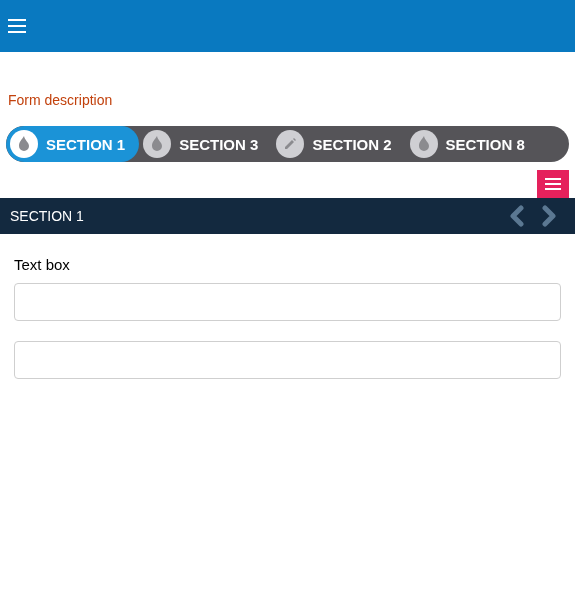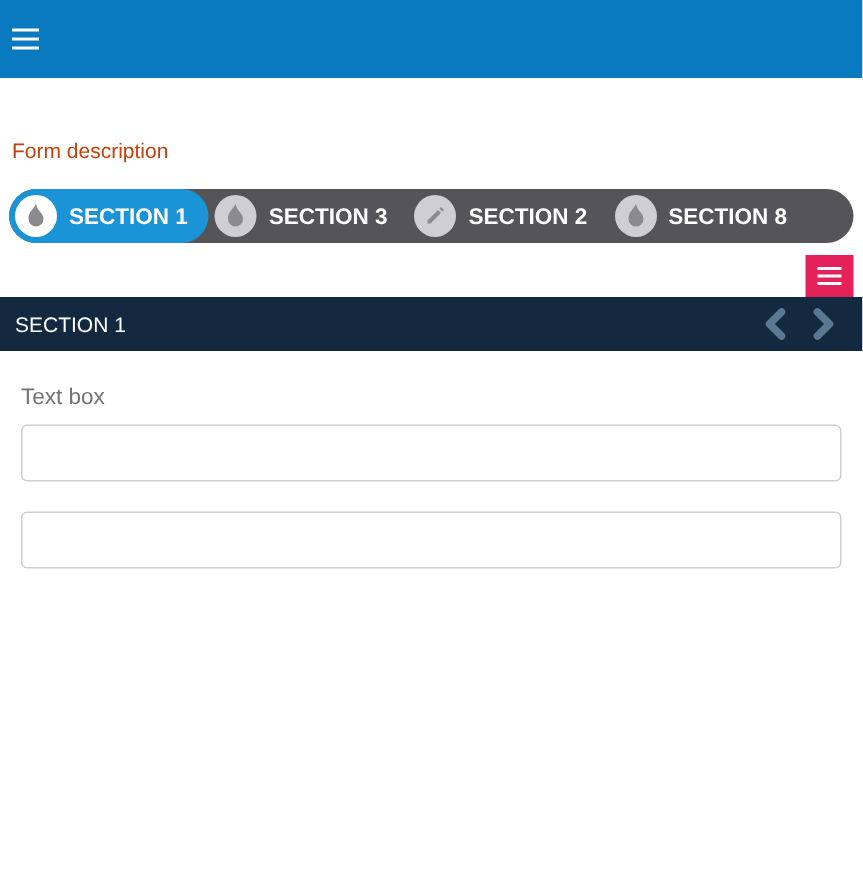--- a/index.html
+++ b/index.html
@@ -131,21 +131,21 @@
     display: flex;
     align-items: center;
   }
   .form-body {
     padding: 22px 14px;
   }
   .field {
     margin-bottom: 20px;
   }
   .field-label {
-    color: #737373;
+    color: #000000;
     font-size: 15px;
     margin-bottom: 10px;
     display: block;
   }
   .field-input {
     width: 100%;
     height: 38px;
     border: 1px solid #cfcfcf;
     border-radius: 4px;
     padding: 0 10px;

